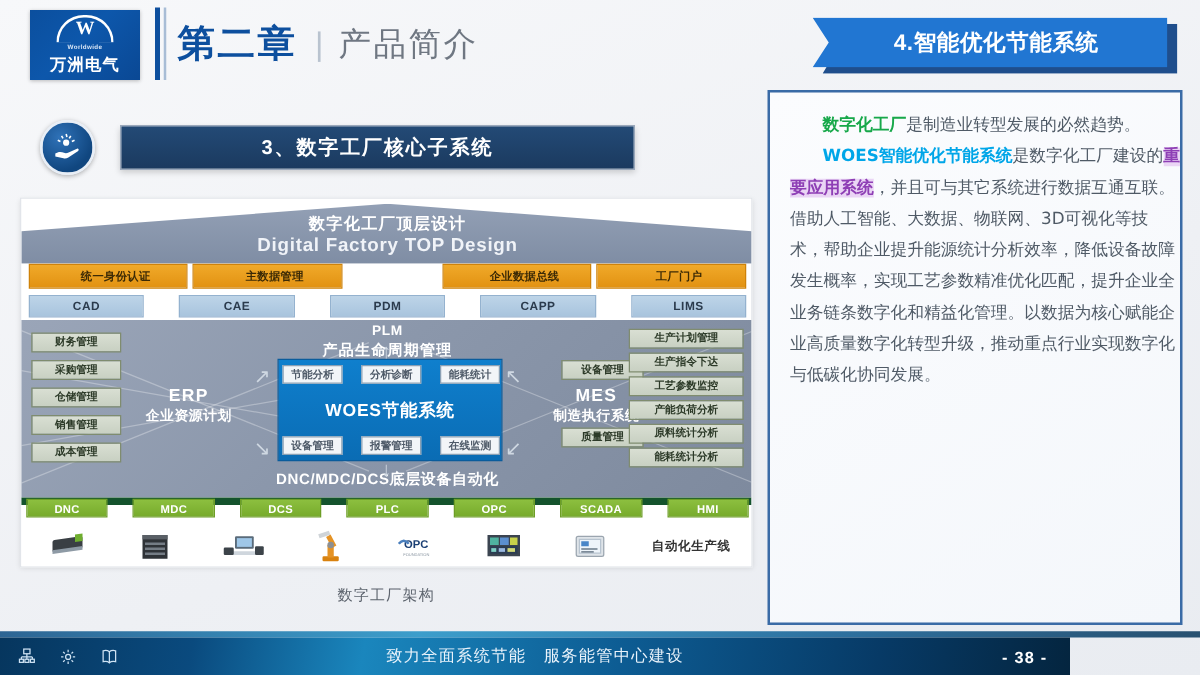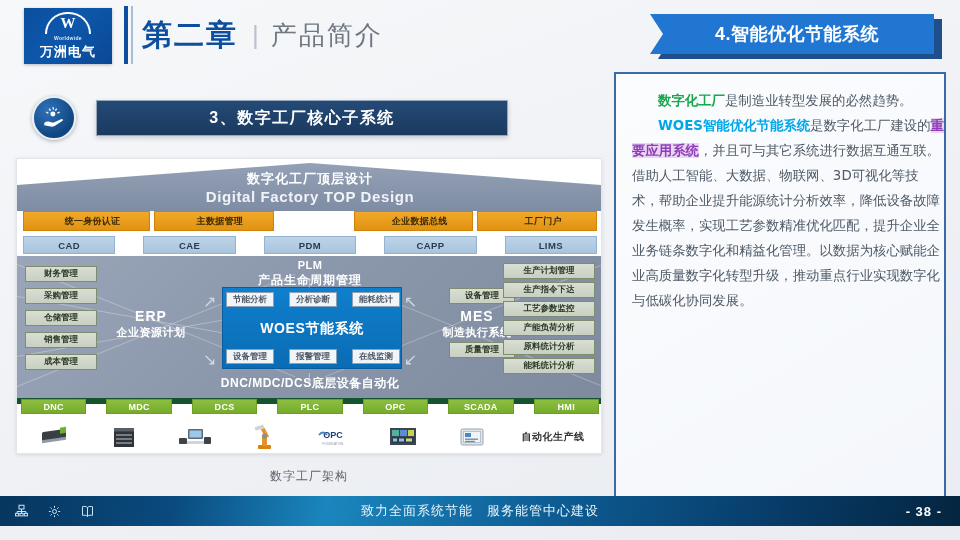--- a/index.html
+++ b/index.html
@@ -173,21 +173,21 @@
     padding:14px 0 10px 16px;
   }
   .para { font-size:13.4px; line-height:25px; color:#4f5a66; text-indent:26px; font-family:"DejaVu Sans","Liberation Sans",sans-serif; }
   .para + .para { margin-top:0; }
   .hl-green { color:#17a84a; font-weight:bold; }
   .hl-cyan { color:#00a6e8; font-weight:bold; }
   .hl-purple { color:#8e3fb5; font-weight:bold; background:#ead5f5; }
 
   
   .footer {
-    position:absolute; left:0; bottom:14px; width:960px; height:30px;
+    position:absolute; left:0; bottom:0; width:856px; height:30px;
     background: linear-gradient(100deg,#06365e 0%,#0a4a7e 18%,#1a86bd 34%,#0d5c93 58%,#073a66 82%,#04253f 100%);
     display:flex; align-items:center;
   }
   .footer-top { position:absolute; left:0; bottom:30px; width:960px; height:5px;
     background: linear-gradient(100deg,#0b4c82 0%,#1d8fc4 35%,#0c5a90 70%,#063559 100%); opacity:.85; }
   .f-icons { position:absolute; left:14px; display:flex; gap:18px; align-items:center; }
   .f-icons svg { width:15px; height:15px; }
   .f-center { position:absolute; left:0; width:100%; text-align:center; color:#eaf3fb; font-size:13px; letter-spacing:1px; }
   .f-page { position:absolute; right:18px; color:#fff; font-size:13px; font-weight:bold; letter-spacing:1px; }
 </style>

